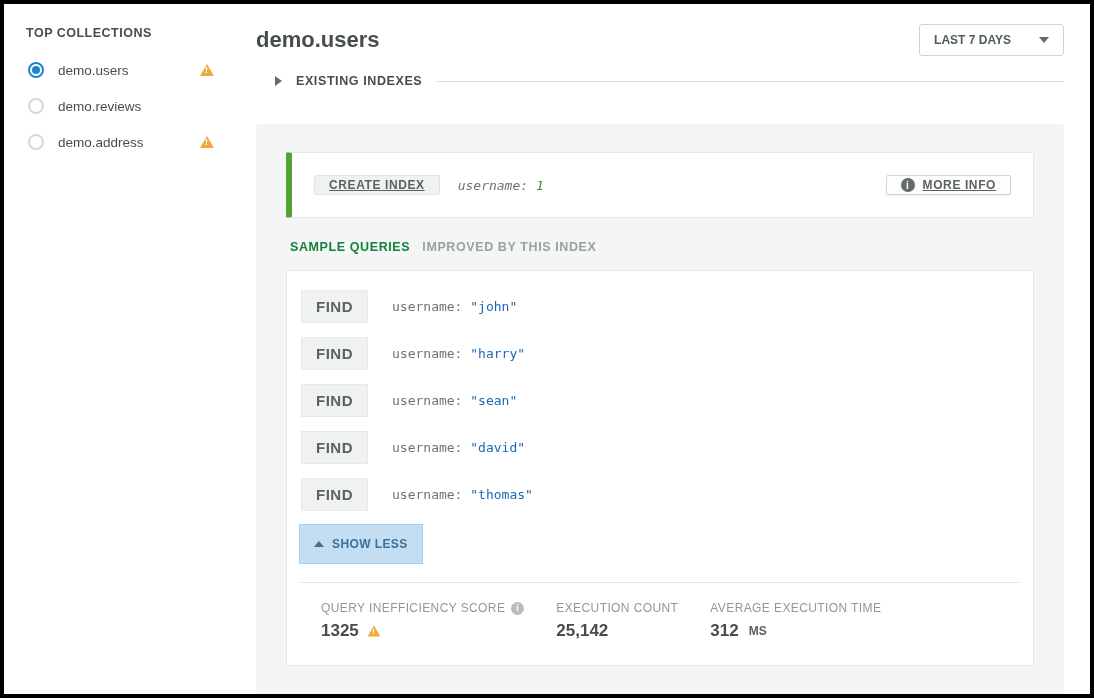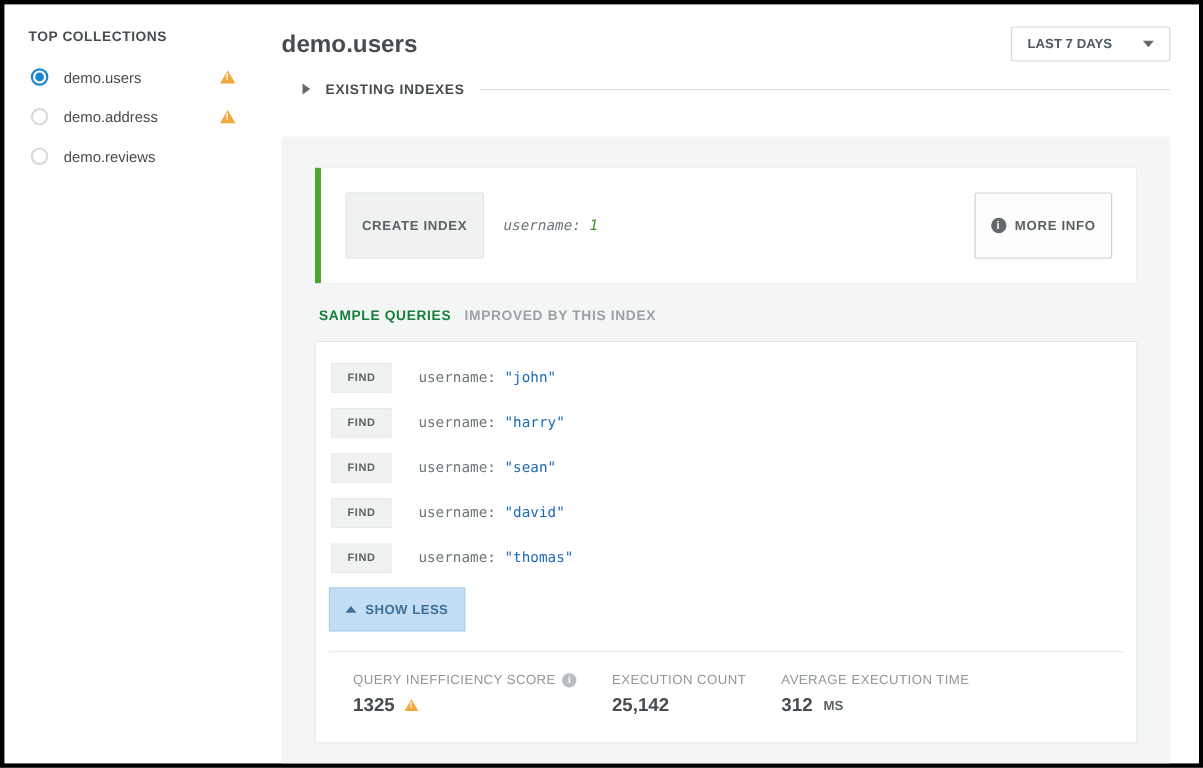--- a/index.html
+++ b/index.html
@@ -136,28 +136,28 @@
     border: 1px solid #e4e7e8;
     border-left: 6px solid #52a334;
     border-radius: 2px;
     padding: 22px 22px;
     display: flex; align-items: center; gap: 18px;
     margin-bottom: 22px;
   }
   .btn-gray {
     background: #f0f2f2;
     border: 1px solid #dfe3e4;
-    padding: 22px 14px;
+    padding: 2px 14px;
     font-size: 12px;
     letter-spacing: 0.6px;
     font-weight: 700;
     color: #5b6265;
     border-radius: 2px;
     cursor: pointer;
-    display: inline-flex; align-items: center; gap: 8px;
+    display: inline-flex; align-items: center; gap: 8px; text-decoration: underline;
   }
   .mono { font-family: "SFMono-Regular", Menlo, Consolas, monospace; font-size: 13px; }
   .key { color: #6b7478; }
   .num { color: #3f8f2d; }
   .str { color: #1b69b6; }
   .index-spec { flex: 1; font-style: italic; }
   .more-info {
     border: 1px solid #cfd3d5;
     background: #fdfdfd;
     box-shadow: 0 1px 1px rgba(0,0,0,0.04);
@@ -182,21 +182,21 @@
     border-radius: 2px;
     padding: 12px 12px 0 12px;
   }
   .query-row {
     display: flex; align-items: center; gap: 24px;
     padding: 7px 2px;
   }
   .badge {
     background: #f0f2f2;
     border: 1px solid #e6e9ea;
-    font-size: 10px;
+    font-size: 15px;
     letter-spacing: 0.5px;
     color: #5b6265;
     font-weight: 700;
     padding: 7px 14px;
     border-radius: 1px;
   }
   .show-less {
     margin-top: 6px;
     background: #c3def3;
     border: 1px solid #a9cfee;
@@ -242,26 +242,26 @@
     <div class="coll-list">
       <div class="coll-item">
         <span class="radio">
             <span class="dot"></span>
           </span>
         <span class="coll-name">demo.users</span>
         <span class="warn-icon"></span>
       </div>
       <div class="coll-item">
         <span class="radio off"></span>
+        <span class="coll-name">demo.reviews</span>
+      </div>
+      <div class="coll-item">
+        <span class="radio off"></span>
         <span class="coll-name">demo.address</span>
         <span class="warn-icon"></span>
-      </div>
-      <div class="coll-item">
-        <span class="radio off"></span>
-        <span class="coll-name">demo.reviews</span>
       </div>
     </div>
   </aside>
 
   <main class="main">
     <div class="header-row">
       <div class="page-title">demo.users</div>
       <div class="dropdown">
         <span>LAST 7 DAYS</span>
         <span class="caret-down"></span>

